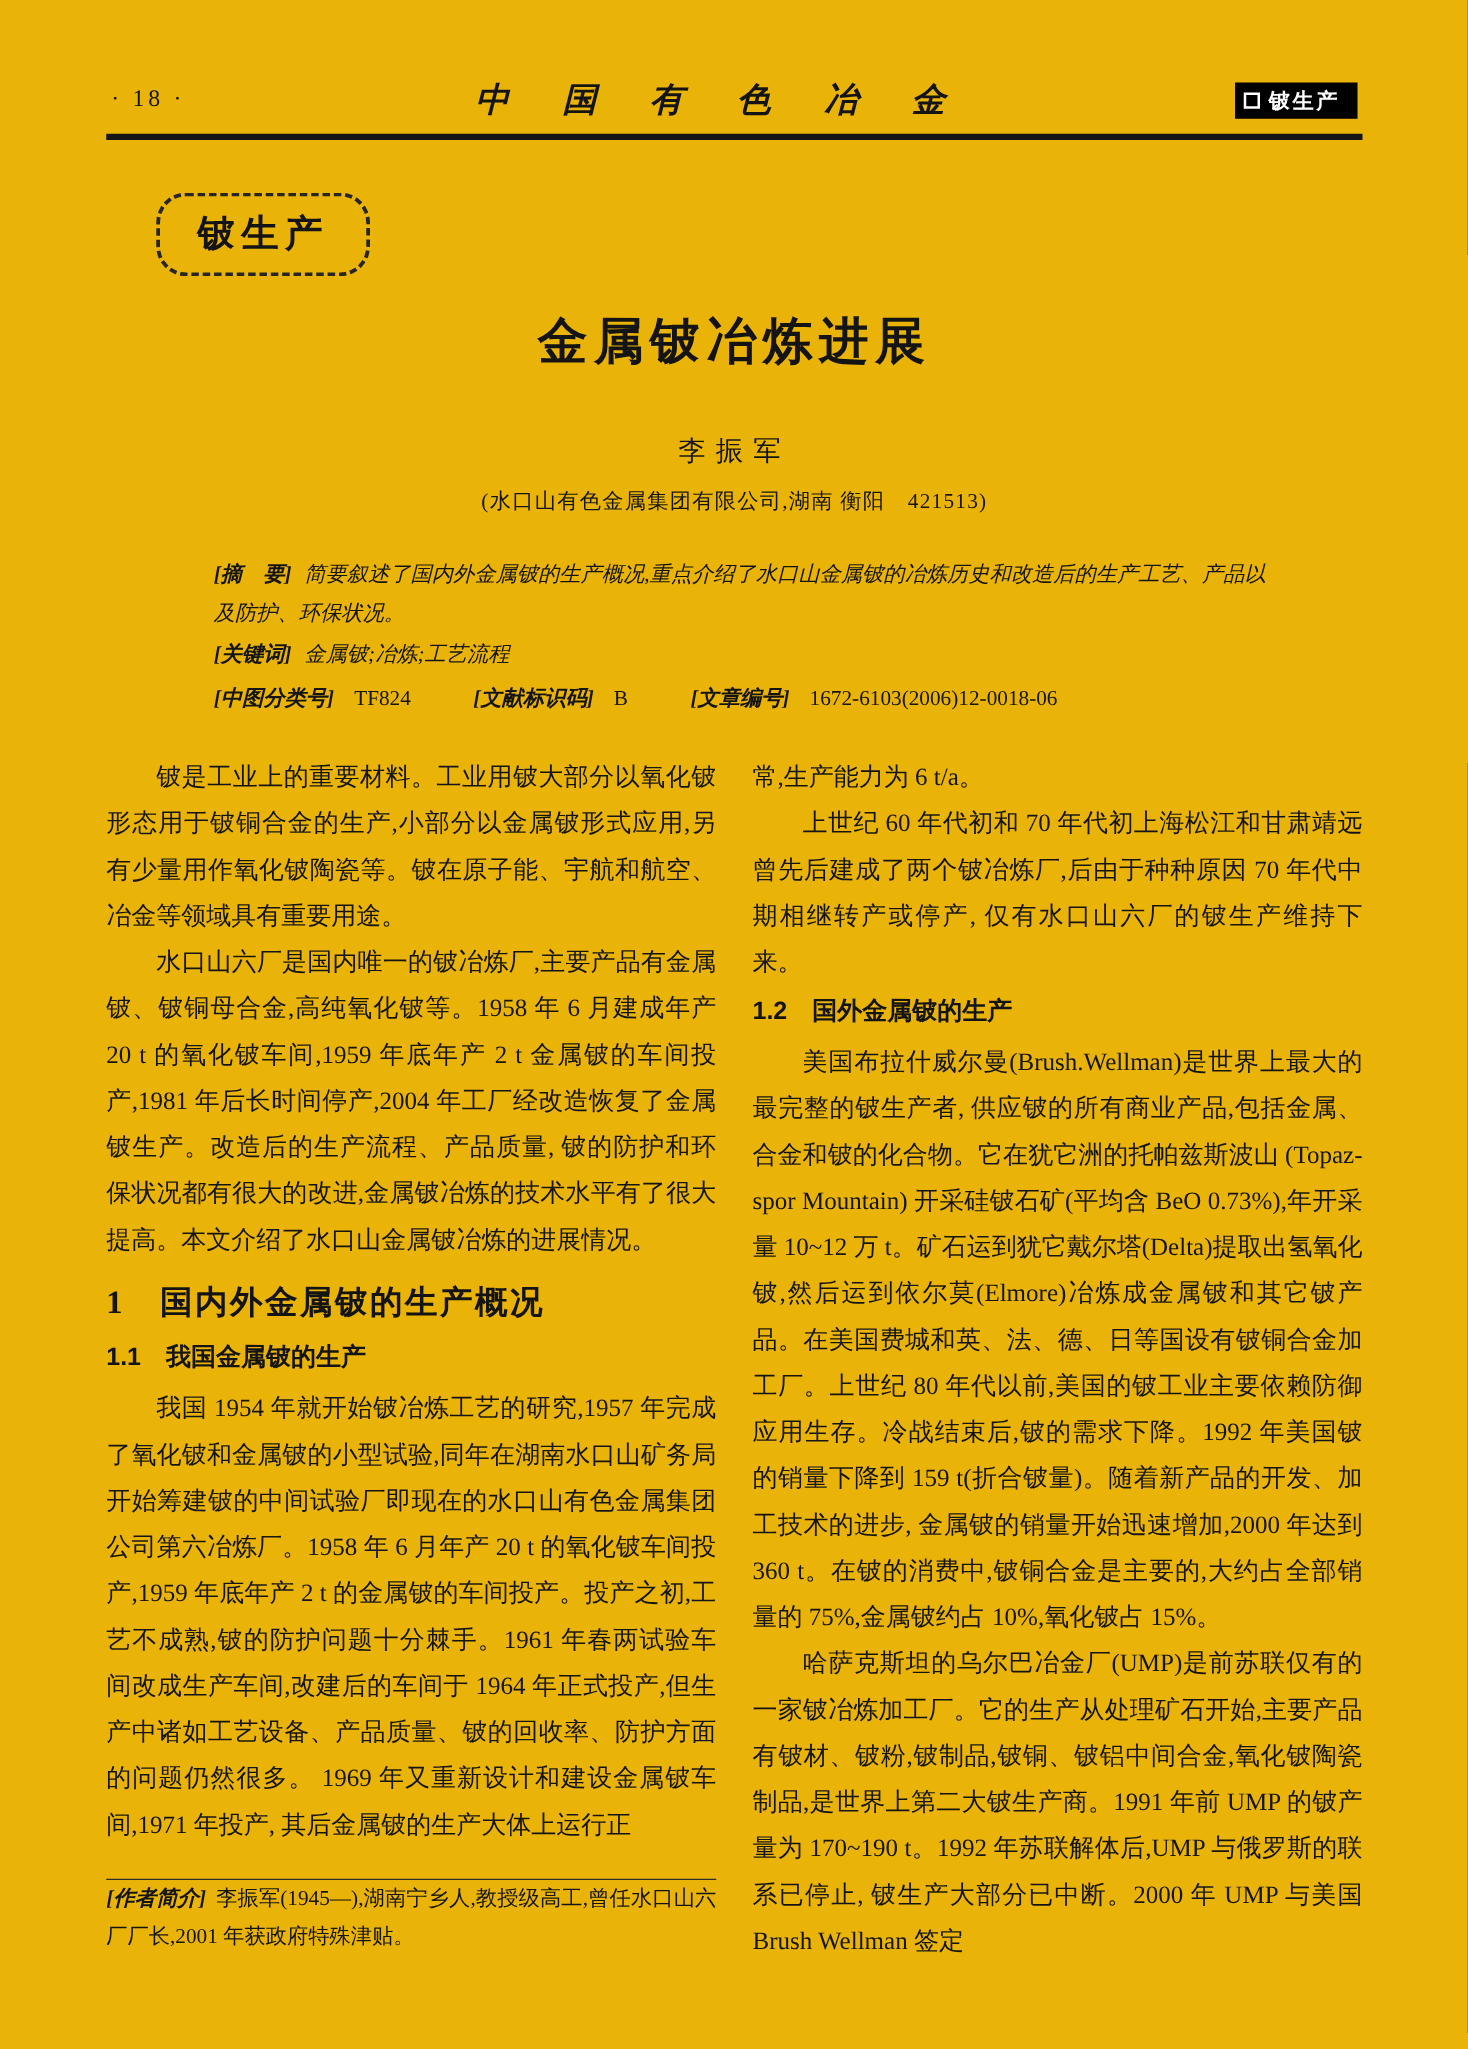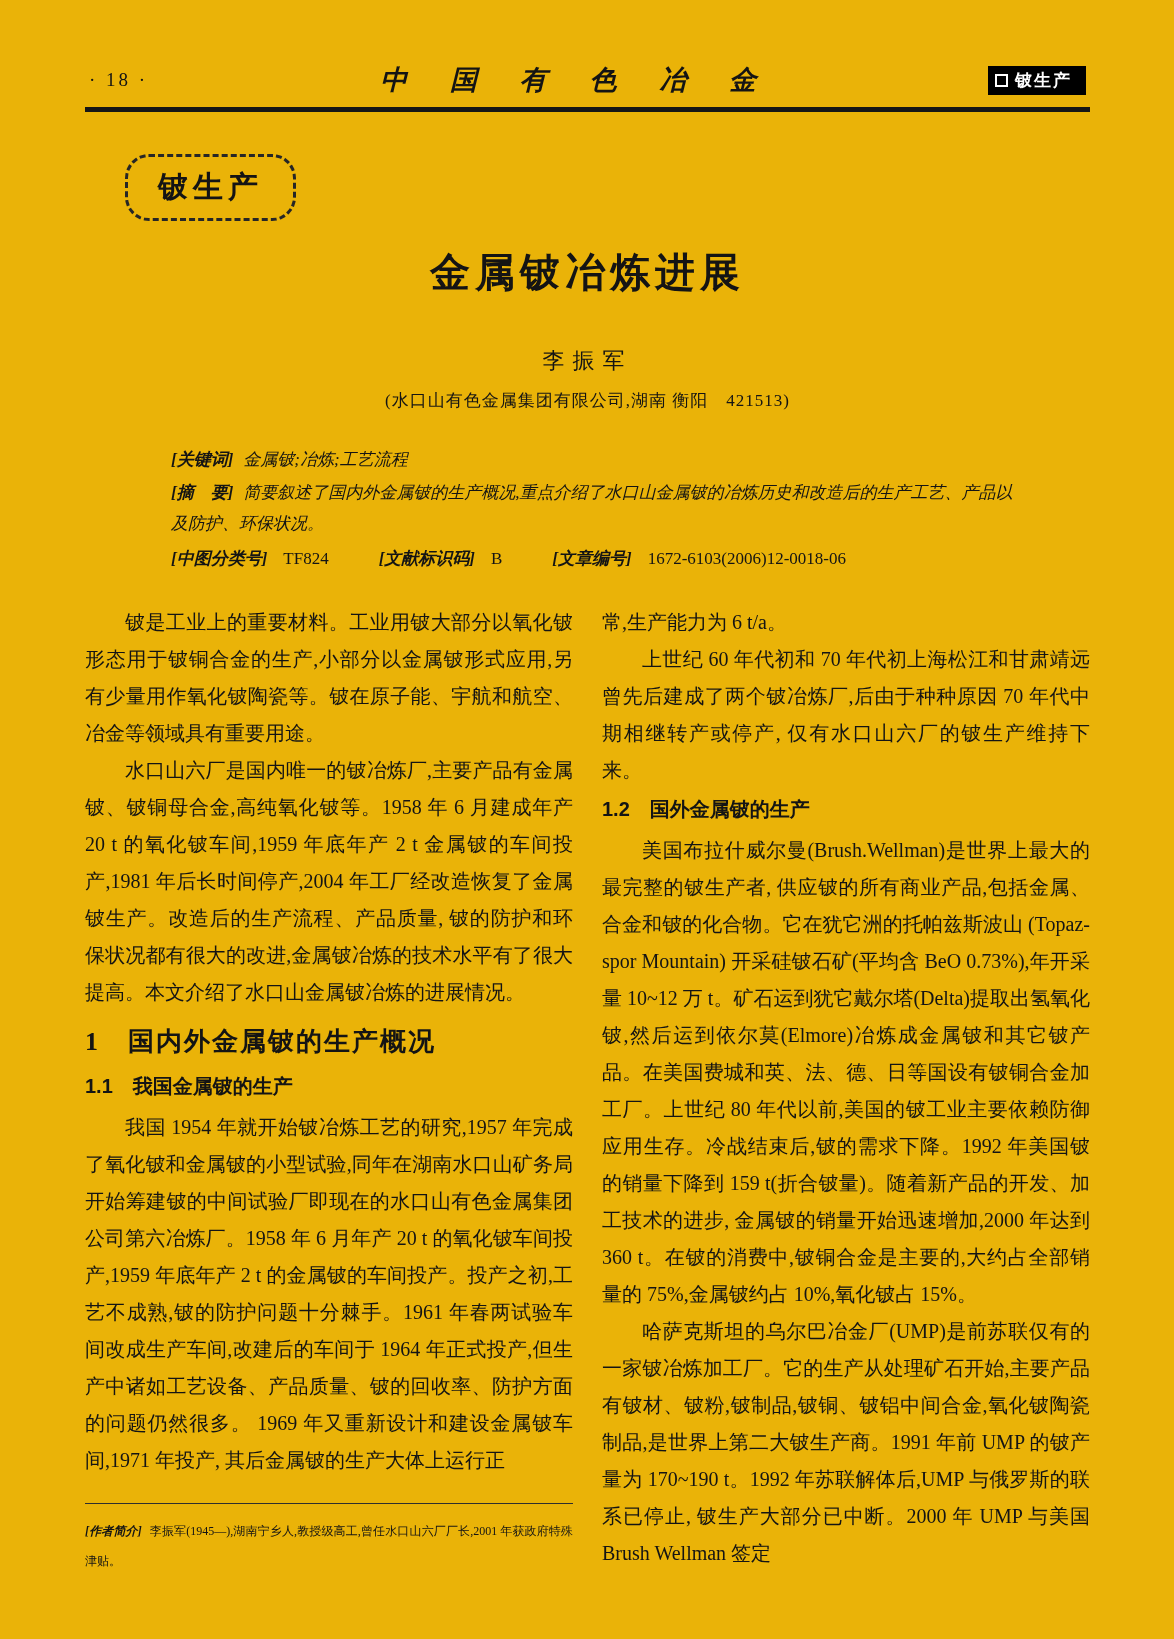--- a/index.html
+++ b/index.html
@@ -80,22 +80,21 @@
   .subsec-heading {
     font-size:20px; font-weight:bold;
     font-family:"Liberation Sans","DejaVu Sans",sans-serif;
     margin:2px 0 4px 0;
   }
 
   
   .footnote {
     margin-top:24px;
     border-top:1.5px solid #2e2e2e;
-    padding-top:12px;
-    font-size:12px; line-height:30px;
+    font-size:17px; line-height:30px;
     text-align:justify;
   }
   .footnote .label { font-style:italic; font-weight:bold; margin-right:8px; }
 </style>
 </head>
 <body>
 
 <div class="page">
 
   
@@ -115,24 +114,24 @@
   </div>
 
   
   <h1 class="article-title">金属铍冶炼进展</h1>
   <div class="author">李振军</div>
   <div class="affiliation">(水口山有色金属集团有限公司,湖南 衡阳　421513)</div>
 
   
   <div class="meta">
     <div class="row">
-      <span class="label">[关键词]</span><span>金属铍;冶炼;工艺流程</span>
+      <span class="label">[摘　要]</span><span>简要叙述了国内外金属铍的生产概况,重点介绍了水口山金属铍的冶炼历史和改造后的生产工艺、产品以及防护、环保状况。</span>
     </div>
     <div class="row">
-      <span class="label">[摘　要]</span><span>简要叙述了国内外金属铍的生产概况,重点介绍了水口山金属铍的冶炼历史和改造后的生产工艺、产品以及防护、环保状况。</span>
+      <span class="label">[关键词]</span><span>金属铍;冶炼;工艺流程</span>
     </div>
     <div class="codes">
       <span class="label">[中图分类号]</span>
         <span class="value">TF824</span>
       <span class="label">[文献标识码]</span>
         <span class="value">B</span>
       <span class="label">[文章编号]</span>
         <span class="value last">1672-6103(2006)12-0018-06</span>
     </div>
   </div>

